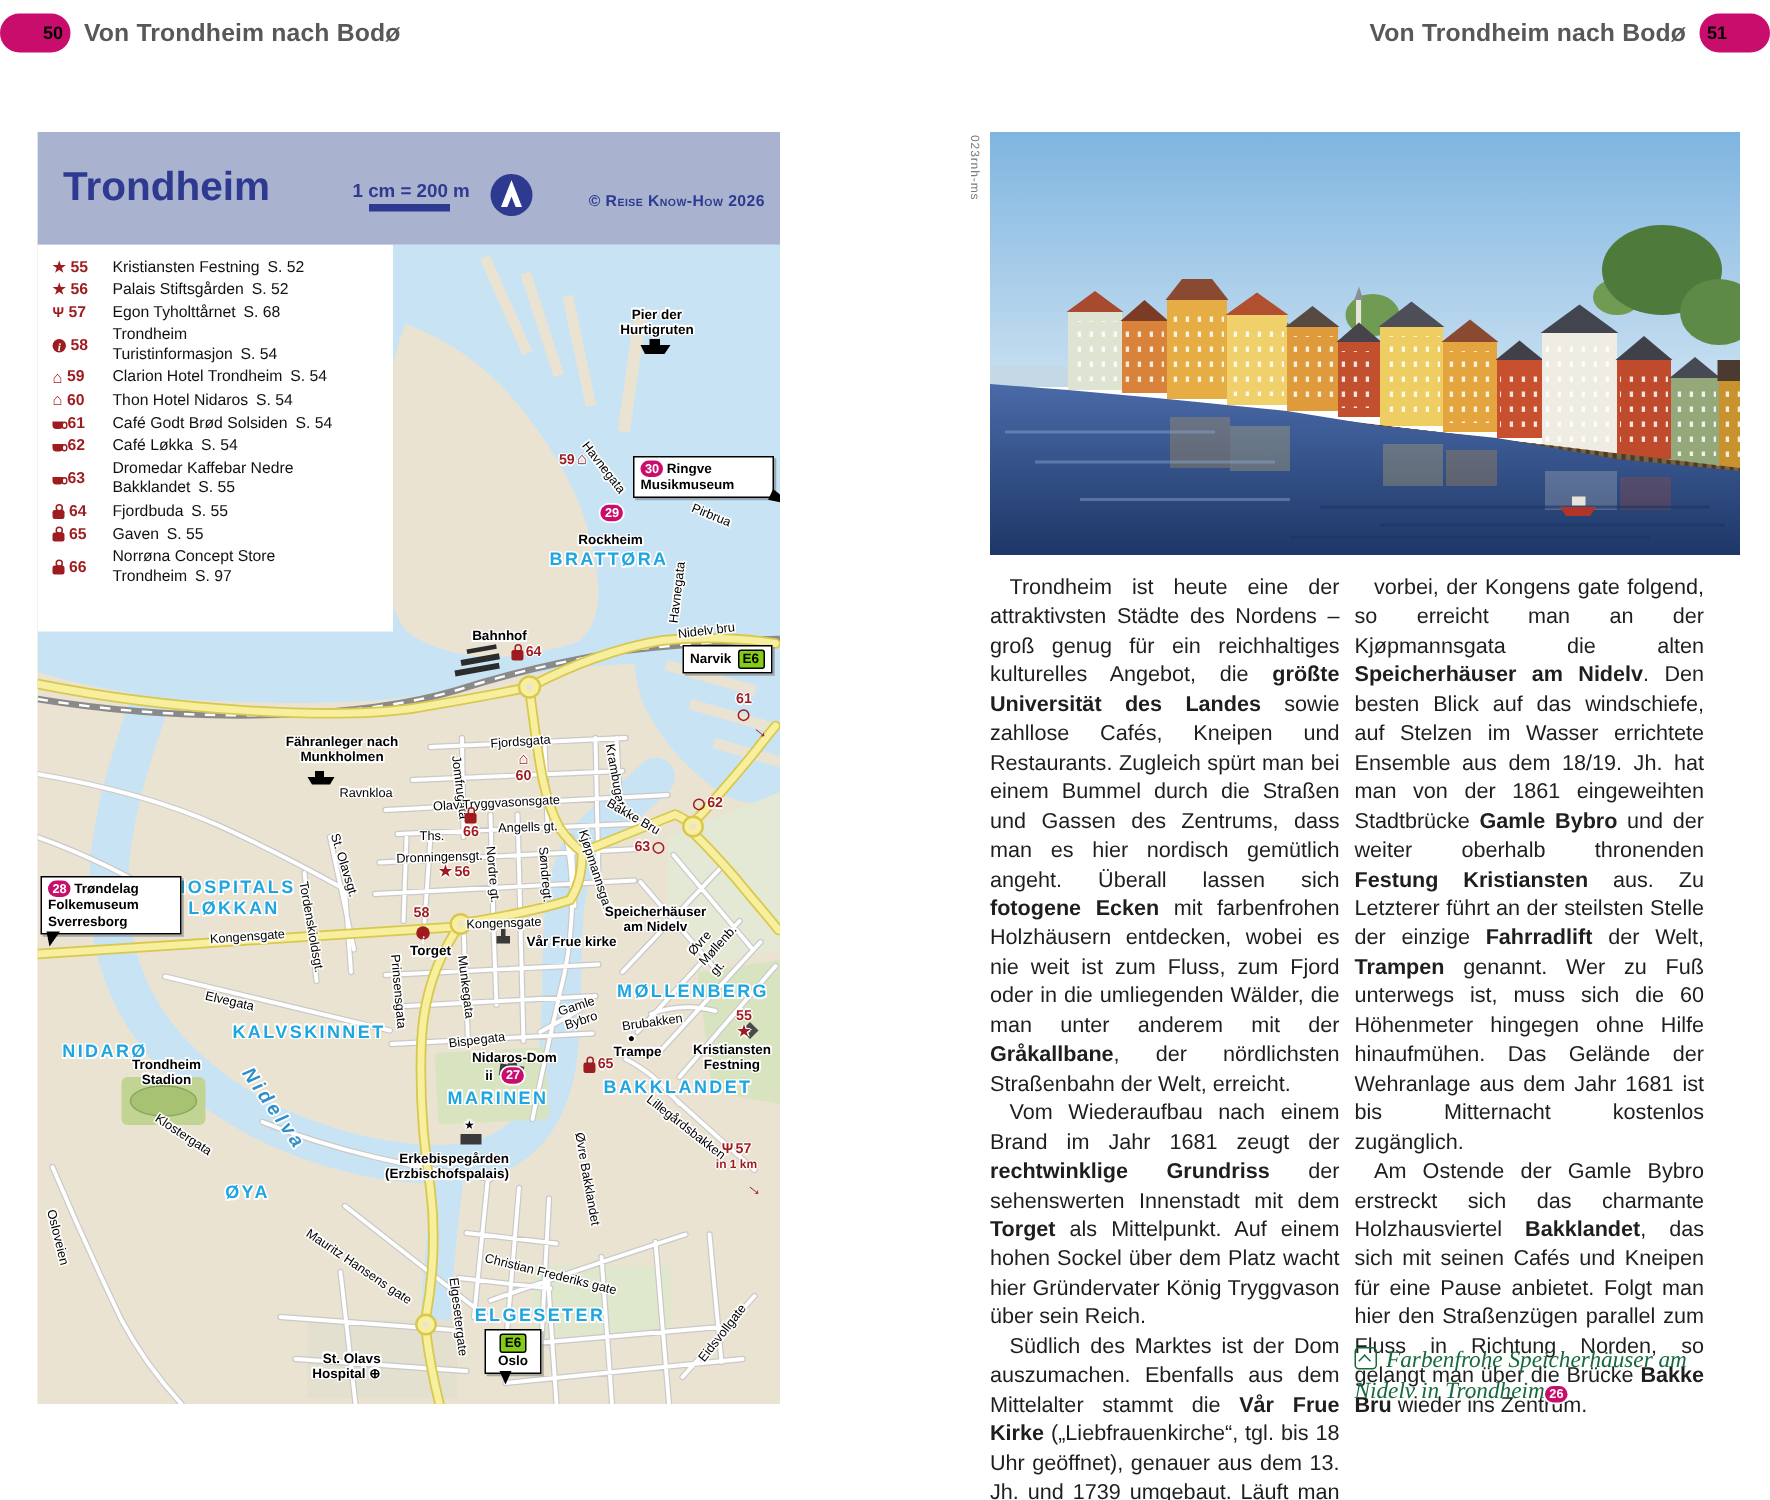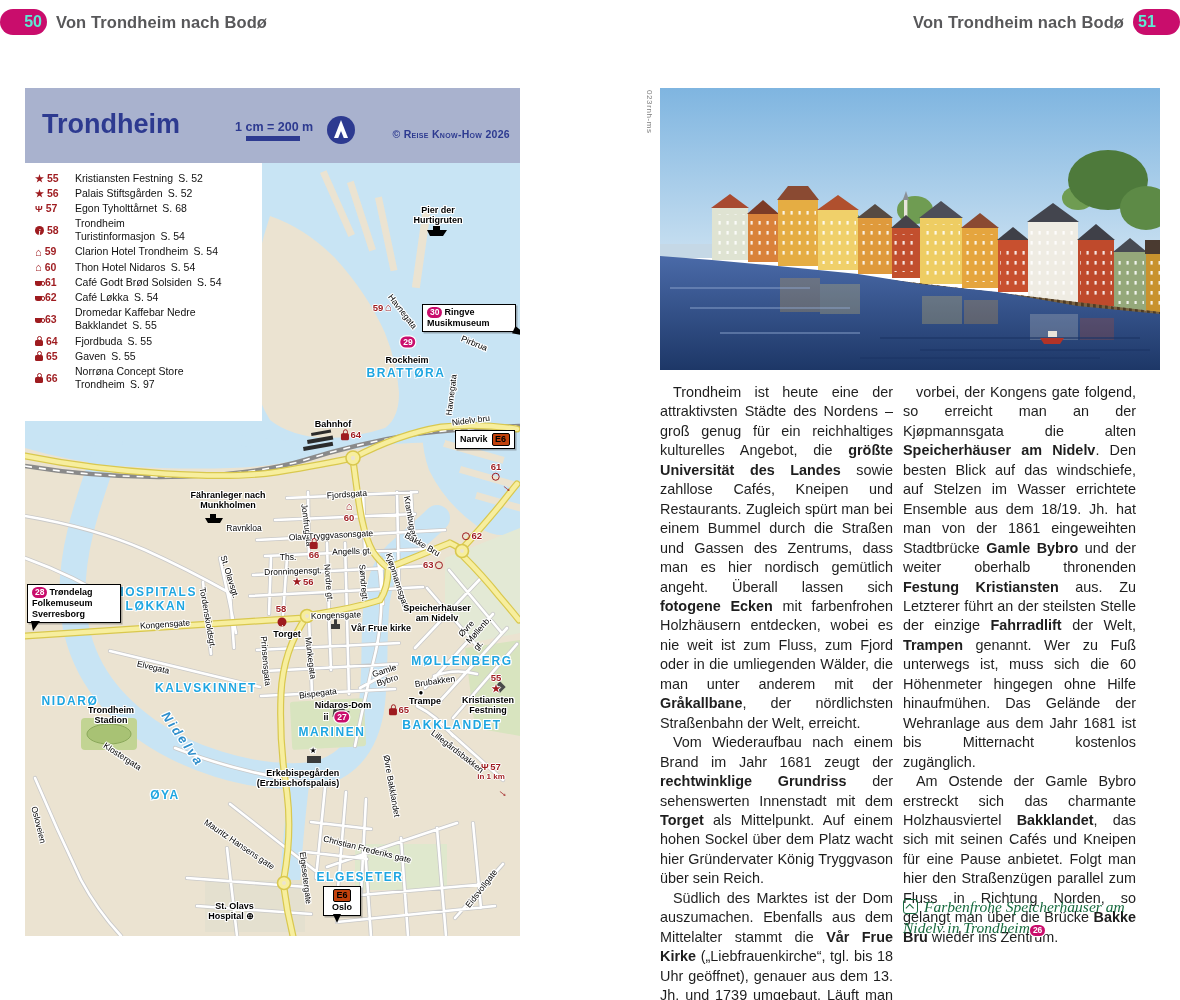--- a/index.html
+++ b/index.html
@@ -1,21 +1,21 @@
 <!DOCTYPE html>
 <html lang="de"><head>
 <meta charset="utf-8">
 <style>
   html,body{margin:0;padding:0;background:#fff;}
   .page{position:relative;width:1180px;height:1000px;background:#fff;overflow:hidden;
         font-family:"Liberation Sans",sans-serif;}
 
   
-  .pagenum-block{position:absolute;top:9px;width:47px;height:26px;background:#c90d6c;color:#5eead4;
-    font-weight:bold;font-size:16px;line-height:26px;border-radius:13px;}
+  .pagenum-block{position:absolute;top:9px;width:47px;height:26px;background:#c90d6c;color:#000000;
+    font-weight:bold;font-size:12px;line-height:26px;border-radius:13px;}
   .pagenum-block.left{left:0;text-align:right;padding-right:5px;box-sizing:border-box;}
   .pagenum-block.right{right:0;text-align:left;padding-left:5px;box-sizing:border-box;}
   .runhead{position:absolute;top:13px;font-size:16.5px;font-weight:bold;color:#58585a;letter-spacing:.1px;}
   .runhead.left{left:56px;}
   .runhead.right{right:56px;}
 
   
   .map{position:absolute;left:25px;top:88px;width:495px;height:848px;overflow:hidden;background:#ebe3d1;}
   .map-titlebar{position:absolute;left:0;top:0;width:495px;height:75px;background:#a9b2ce;z-index:6;}
   .map-title{position:absolute;left:17px;top:21px;font-size:27px;font-weight:bold;color:#2d3a90;}
@@ -87,21 +87,21 @@
   .co .oval{margin-right:2px;}
   .co.rowco{display:flex;align-items:center;gap:4px;}
   .co.ctrco{text-align:center;}
   .tail-s::after{content:"";position:absolute;left:9px;bottom:-8px;
     border-left:4px solid transparent;border-right:4px solid transparent;border-top:9px solid #000;}
   .tail-sw::after{content:"";position:absolute;left:3px;bottom:-9px;
     border-left:2px solid transparent;border-right:7px solid transparent;border-top:10px solid #000;}
   .tail-se::after{content:"";position:absolute;right:-14px;bottom:-6px;width:0;height:0;
     border-top:4px solid transparent;border-bottom:4px solid transparent;border-left:16px solid #000;
     transform:rotate(25deg);}
-  .e6{display:inline-block;background:#c2410c;border:1.2px solid #000;border-radius:2px;
+  .e6{display:inline-block;background:#84cc16;border:1.2px solid #000;border-radius:2px;
     padding:0 2.5px;font-weight:bold;font-size:9px;line-height:11px;color:#000;}
 
   
   .photo{position:absolute;left:660px;top:88px;width:500px;height:282px;overflow:hidden;}
   .photo-credit{position:absolute;left:645px;top:90px;writing-mode:vertical-rl;
     font-size:8px;color:#7c7c7c;letter-spacing:.6px;}
 
   
   .col{position:absolute;top:383px;width:233px;font-size:14.4px;line-height:19.45px;color:#1e1e1e;
     text-align:justify;hyphens:auto;-webkit-hyphens:auto;}

